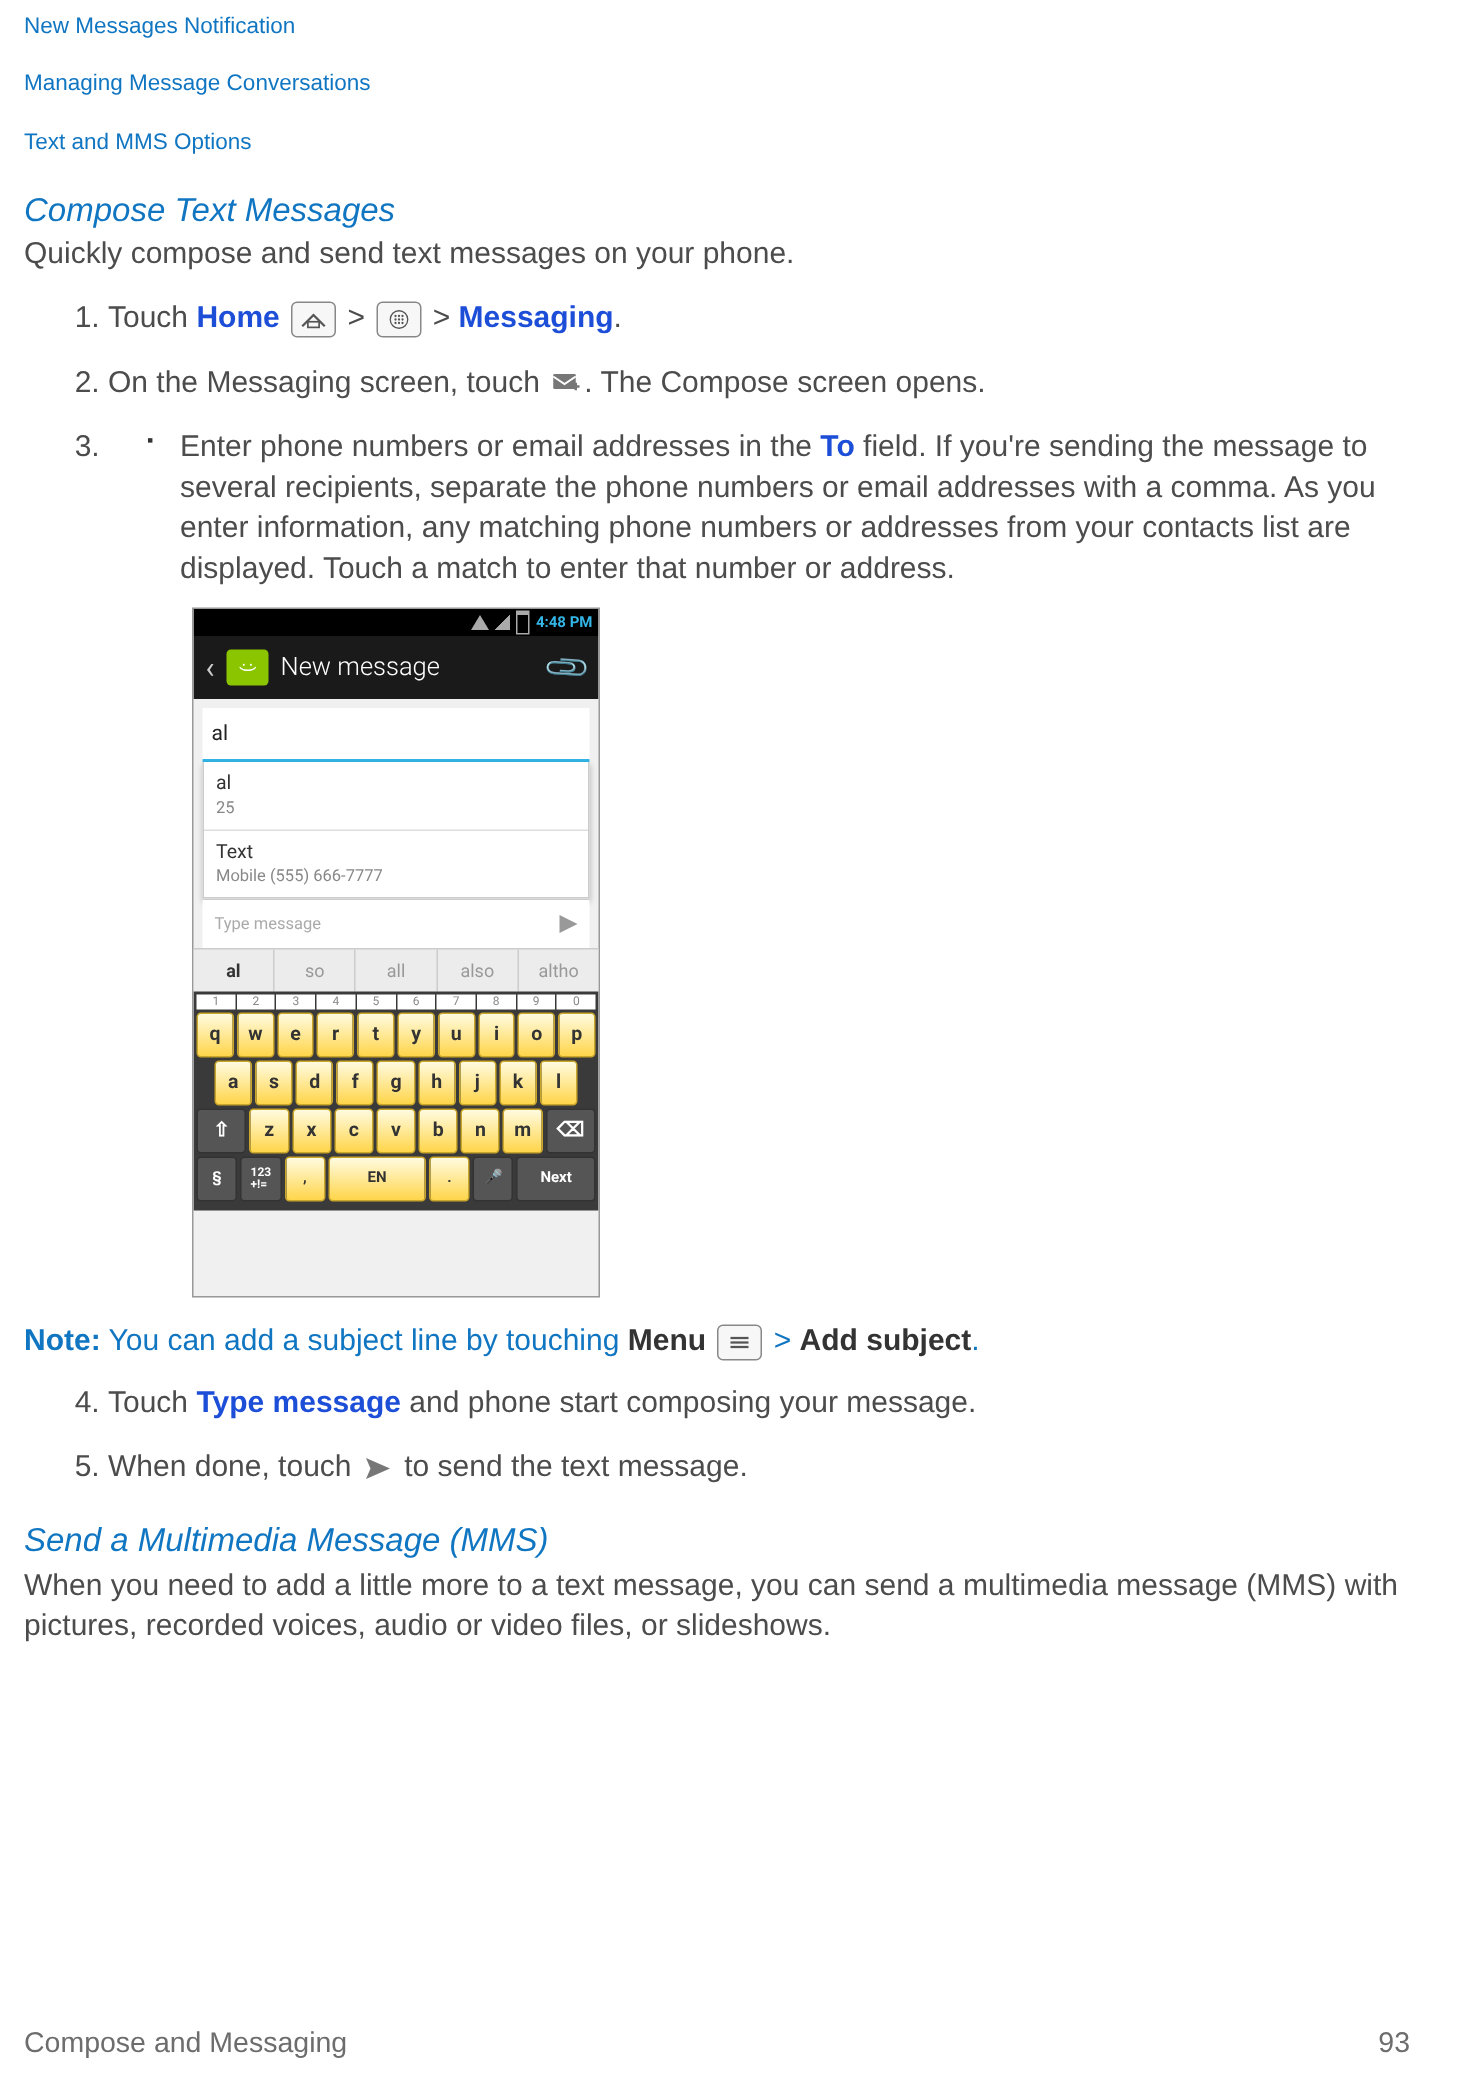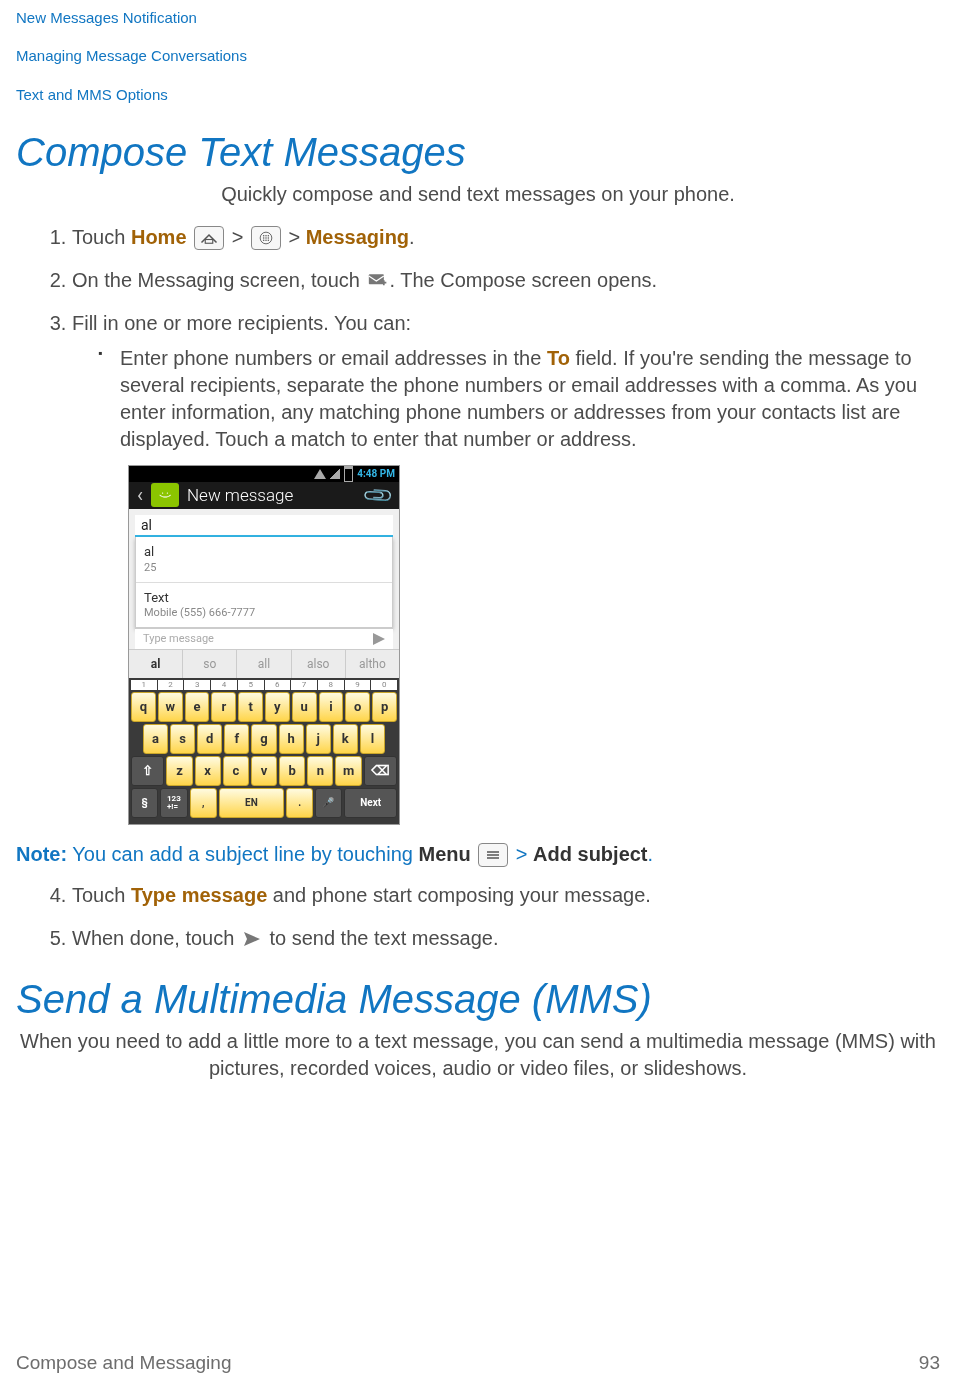--- a/index.html
+++ b/index.html
@@ -28,30 +28,30 @@
     color:var(--link);
     text-decoration:none;
     display:block;
     font-size:15px;
     margin:8px 0 18px;
   }
   h2.section-title{
     color:var(--heading);
     font-style:italic;
     font-weight:400;
-    font-size:40px;
+    font-size:22px;
     margin:20px 0 2px;
   }
-  p.intro{margin:2px 0 16px;text-align:center;}
+  p.intro{margin:2px 0 16px;}
   ol.steps{margin:0 0 12px 0;padding-left:56px;}
   ol.steps>li{margin:10px 0 16px;}
   ul.sub{margin:8px 0 8px 26px;padding:0;list-style:none;}
   ul.sub>li{position:relative;padding-left:22px;margin-bottom:12px;}
   ul.sub>li::before{content:"▪";position:absolute;left:0;top:0;font-size:12px;color:#333;}
-  b{font-weight:700;color:#a16207;}
+  b{font-weight:700;color:#1d4ed8;}
 
   .icon-box{
     display:inline-flex;align-items:center;justify-content:center;
     width:28px;height:22px;border:1px solid #888;border-radius:4px;
     background:#f7f7f7;vertical-align:middle;margin:0 2px;
   }
   .icon-box svg{width:18px;height:14px;}
   .icon-plain{display:inline-flex;vertical-align:middle;margin:0 2px;}
   .icon-plain svg{width:20px;height:18px;}
 
@@ -61,21 +61,21 @@
   .note-text b{color:#333;}
 
   .footer{
     position:absolute;left:16px;right:32px;bottom:20px;
     display:flex;justify-content:space-between;
     color:var(--footer);font-size:19px;
   }
 
   
   .phone{
-    width:272px;height:360px;border:1px solid #999;margin:6px 0 8px 56px;
+    width:272px;height:460px;border:1px solid #999;margin:6px 0 8px 56px;
     background:#f0f0f0;display:flex;flex-direction:column;font-family:Roboto, Arial, sans-serif;
     box-sizing:border-box;overflow:hidden;
   }
   .statusbar{
     height:18px;background:#000;color:#fff;font-size:10px;
     display:flex;align-items:center;justify-content:flex-end;gap:4px;padding:0 4px;
   }
   .statusbar .clock{color:var(--android-blue);font-weight:700;}
   .statusbar .sig{display:inline-block;width:10px;height:10px;background:linear-gradient(135deg,transparent 49%,#aaa 50%);}
   .statusbar .bat{display:inline-block;width:7px;height:12px;border:1px solid #aaa;border-top:3px solid #aaa;}
@@ -169,21 +169,20 @@
     <span>On the Messaging screen, touch </span>
     <span class="icon-plain">
         <svg viewBox="0 0 24 20">
           <rect x="1" y="2" width="18" height="12" rx="1" fill="#777"></rect>
           <path d="M1 4 L10 10 L19 4" fill="none" stroke="#fff" stroke-width="1.5"></path>
           <path d="M16 12 h6 M19 9 v6" stroke="#777" stroke-width="2"></path>
         </svg>
       </span><span>. The Compose screen opens.</span>
   </li>
   <li>
-    <span>Fill in one or more recipients. You can:</span>
     <ul class="sub">
       <li>
         <span>Enter phone numbers or email addresses in the </span><b>To</b><span> field. If you're sending the message to several recipients, separate the phone numbers or email addresses with a comma. As you enter information, any matching phone numbers or addresses from your contacts list are displayed. Touch a match to enter that number or address.</span>
       </li>
     </ul>
 
     
     <div class="phone">
       <div class="statusbar">
         <span class="wifi"></span>

